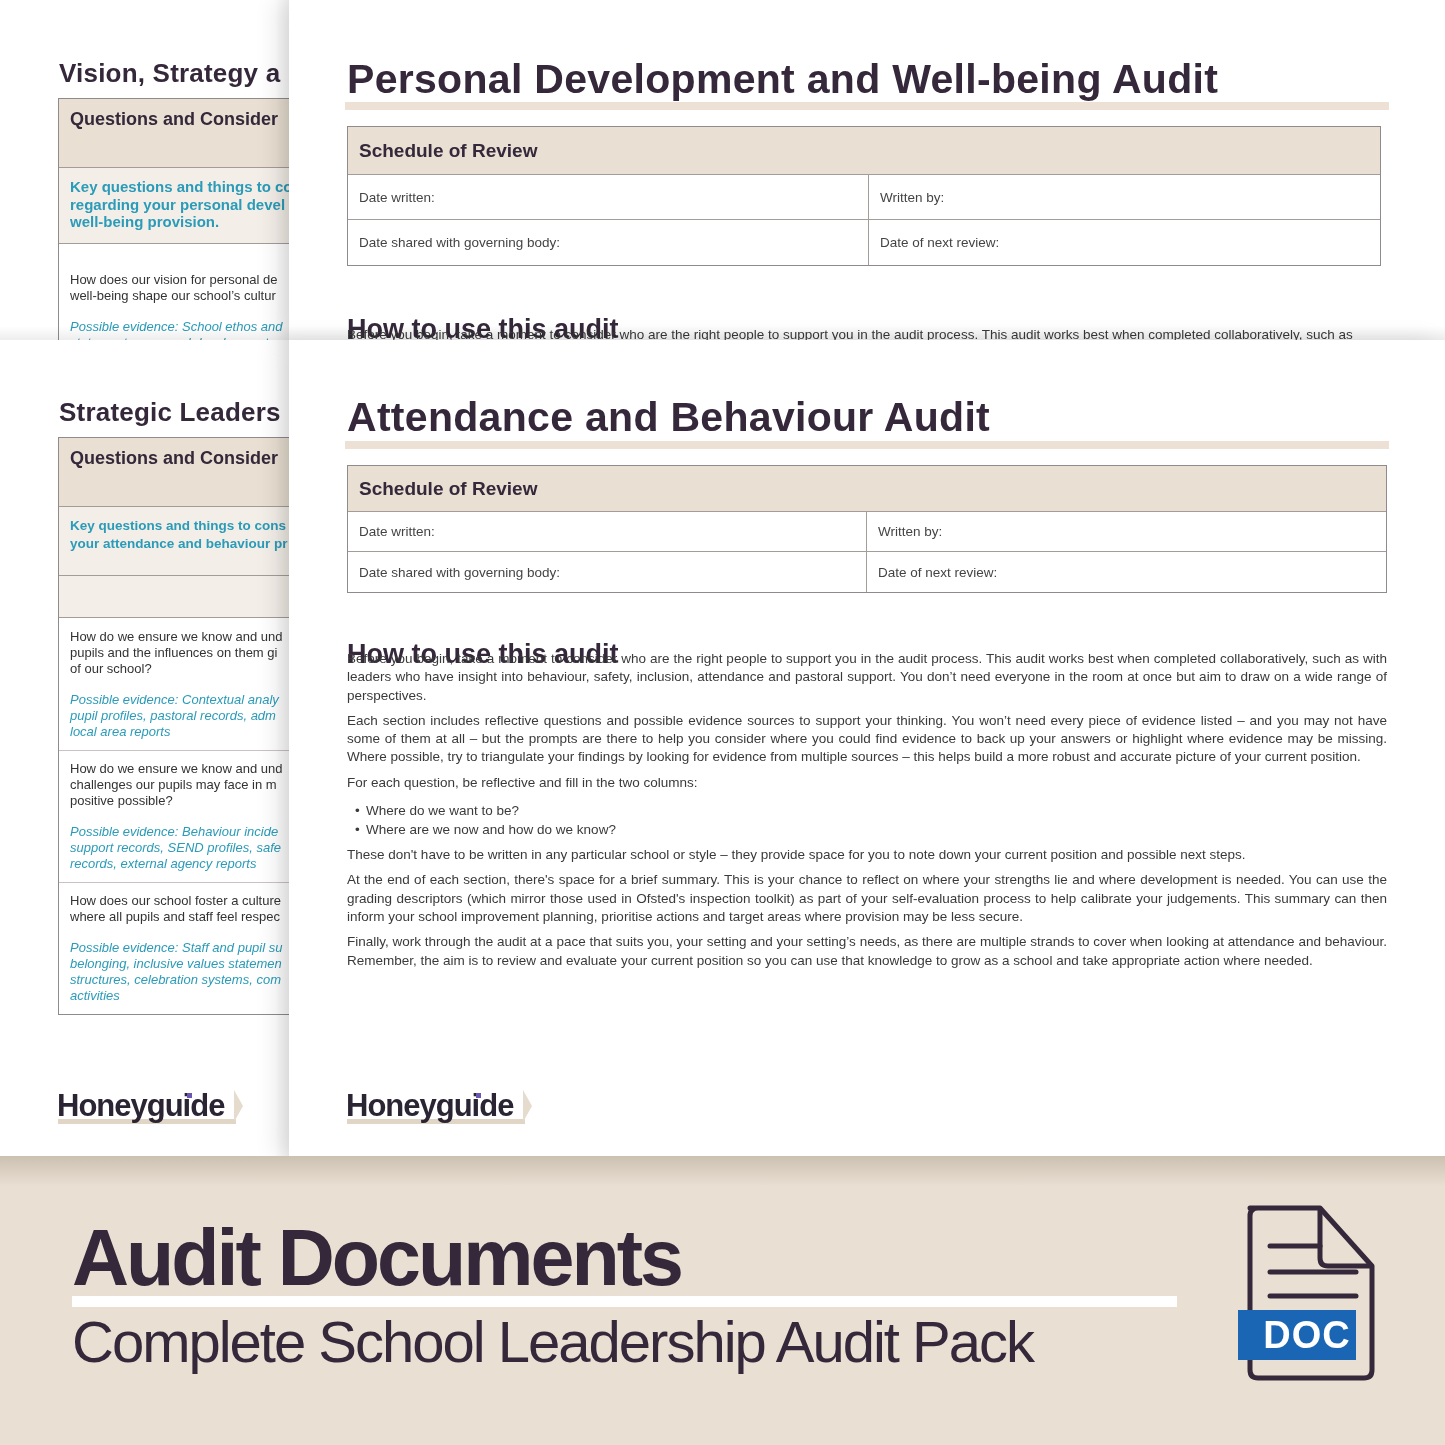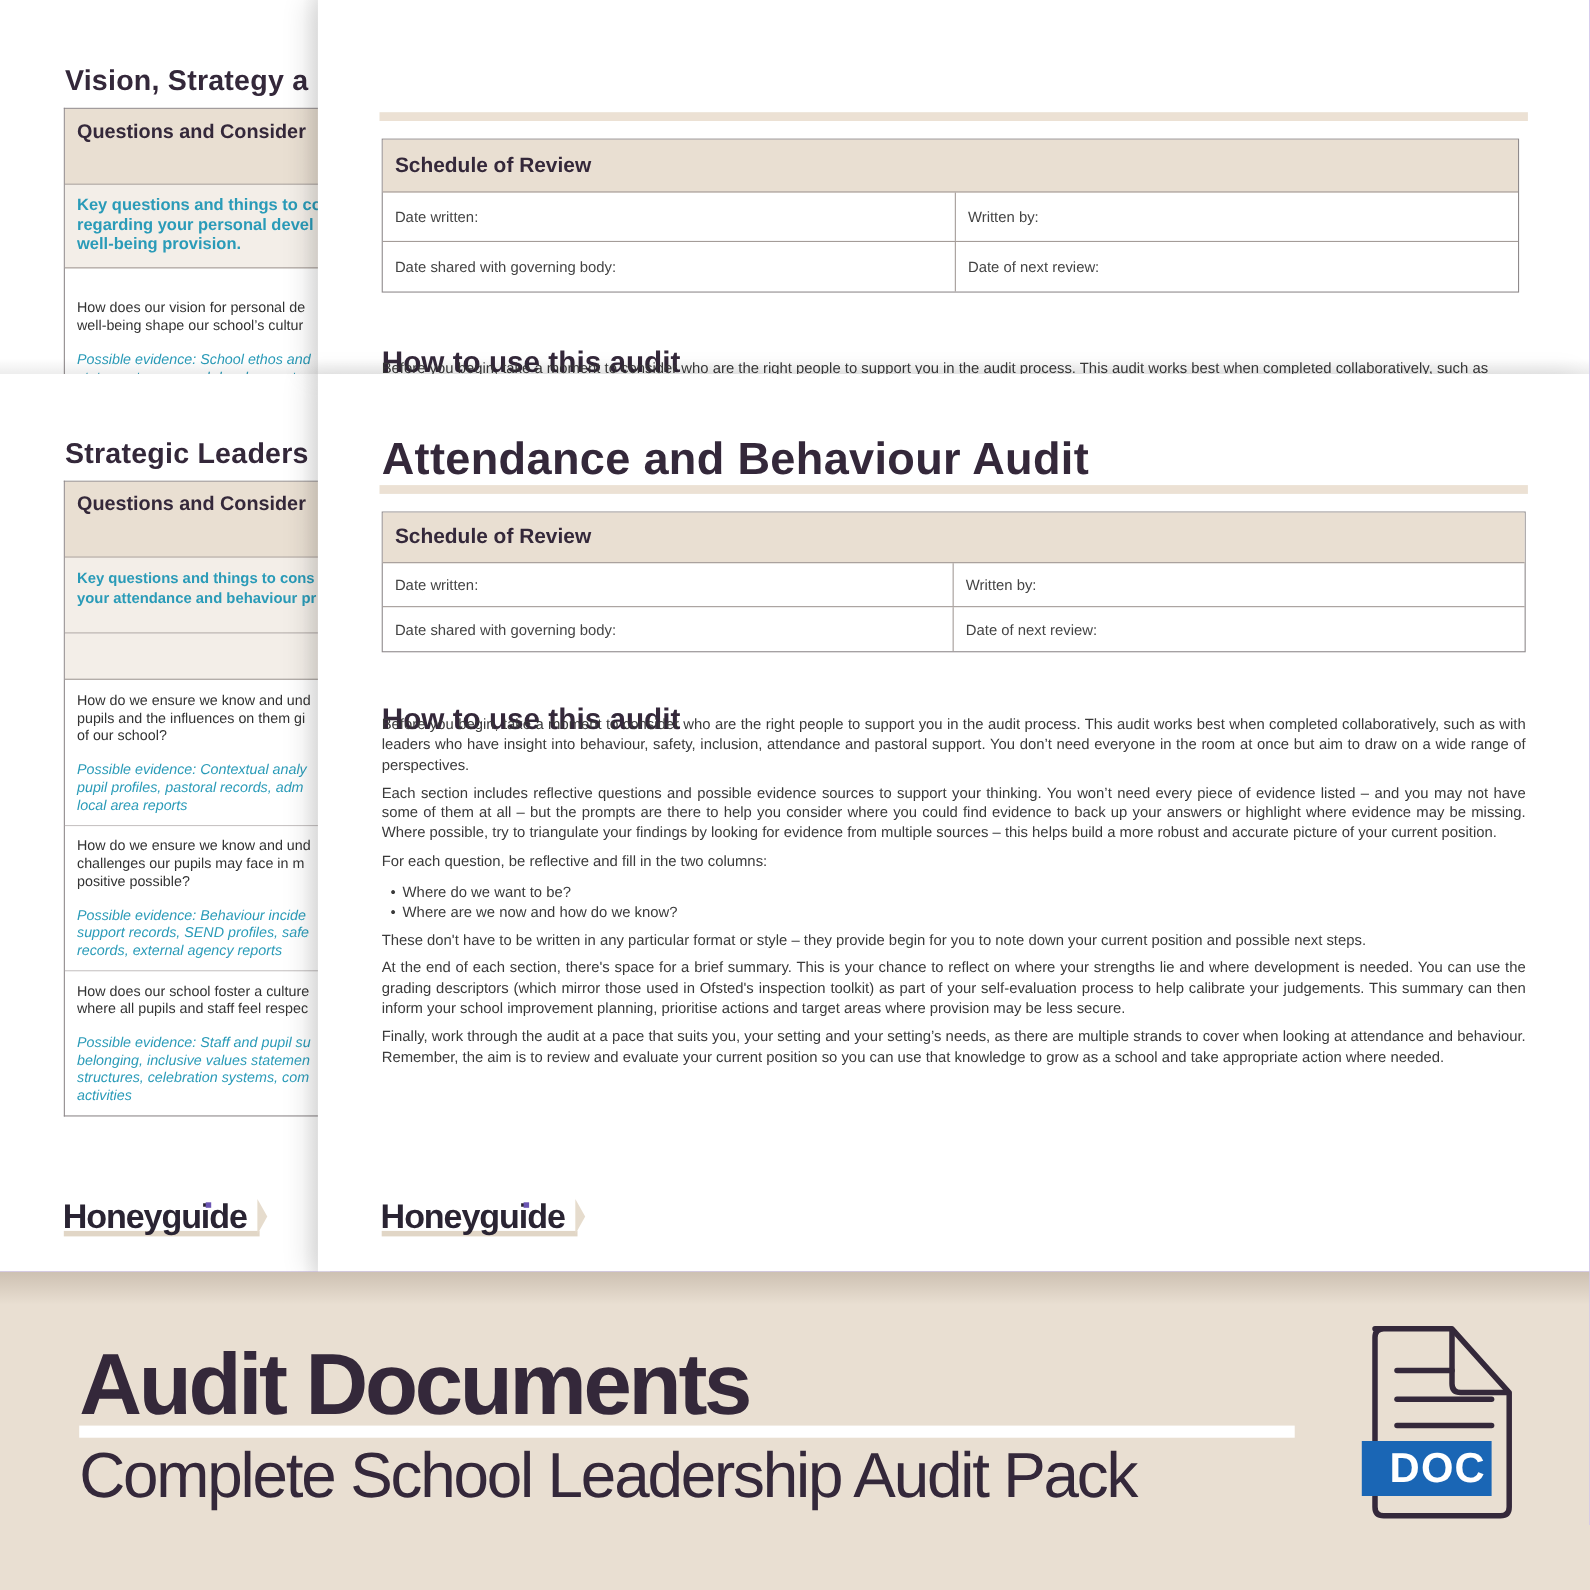--- a/index.html
+++ b/index.html
@@ -3,21 +3,21 @@
   <meta charset="utf-8">
   <style>
     * { box-sizing: border-box; margin: 0; padding: 0; }
     html, body { width: 1445px; height: 1445px; overflow: hidden; }
     body {
       position: relative;
       background: #e9dfd2;
       font-family: "Liberation Sans", sans-serif;
       color: #34283a;
     }
-    .stage { position: absolute; left: 0; top: 0; width: 1445px; height: 1156px; background: #c4b5fd; overflow: hidden; }
+    .stage { position: absolute; left: 0; top: 0; width: 1445px; height: 1156px; background: #7dd3fc; overflow: hidden; }
 
     
     .back-page { position: absolute; left: 0; width: 300px; background: #fff; overflow: hidden; }
     .back-page.top { top: 0; height: 340px; }
     .back-page.bottom { top: 340px; height: 816px; }
     .back-title {
       position: absolute; left: 59px; font-weight: bold; font-size: 26px; color: #34283a; white-space: nowrap; letter-spacing: 0.2px;
     }
     .back-table {
       position: absolute; left: 58px; width: 320px; border: 1.5px solid #8f8a8c; border-right: none; background: #fff;
@@ -147,20 +147,21 @@
       </div>
     </div>
 
     <div class="logo-under" style="left:58px; top:779px; width:178px;"></div>
     <div class="logo-arrow" style="left:234px; top:750px;"></div>
     <div class="logo" style="left:57px; top:748px;">Honeyguide</div>
     <div class="logo-dot" style="left:187px; top:753px;"></div>
   </div>
 
   <div class="front-page top">
+    <div class="fp-title" style="top:56px;">Personal Development and Well-being Audit</div>
     <div class="fp-underline" style="top:102px; width:1044px;"></div>
     <div class="sched" style="top:126px; width:1034px;">
       <div class="sched-head" style="height:48px;">Schedule of Review</div>
       <div class="sched-row" style="height:45px;">
         <div class="sched-cell left" style="width:521px;">Date written:</div>
         <div class="sched-cell" style="flex:1;">Written by:</div>
       </div>
       <div class="sched-row" style="height:45px;">
         <div class="sched-cell left" style="width:521px;">Date shared with governing body:</div>
         <div class="sched-cell" style="flex:1;">Date of next review:</div>
@@ -188,21 +189,21 @@
     </div>
     <div class="how-title" style="top:279px;">How to use this audit</div>
     <div class="body-text" style="top:310px;">
       <p>Before you begin, take a moment to consider who are the right people to support you in the audit process. This audit works best when completed collaboratively, such as with leaders who have insight into behaviour, safety, inclusion, attendance and pastoral support. You don’t need everyone in the room at once but aim to draw on a wide range of perspectives.</p>
       <p>Each section includes reflective questions and possible evidence sources to support your thinking. You won’t need every piece of evidence listed – and you may not have some of them at all – but the prompts are there to help you consider where you could find evidence to back up your answers or highlight where evidence may be missing. Where possible, try to triangulate your findings by looking for evidence from multiple sources – this helps build a more robust and accurate picture of your current position.</p>
       <p style="margin-bottom:0;">For each question, be reflective and fill in the two columns:</p>
       <ul>
         <li>Where do we want to be?</li>
         <li>Where are we now and how do we know?</li>
       </ul>
-      <p>These don't have to be written in any particular format or style – they provide begin for you to note down your current position and possible next steps.</p>
+      <p>These don't have to be written in any particular school or style – they provide space for you to note down your current position and possible next steps.</p>
       <p>At the end of each section, there's space for a brief summary. This is your chance to reflect on where your strengths lie and where development is needed. You can use the grading descriptors (which mirror those used in Ofsted's inspection toolkit) as part of your self-evaluation process to help calibrate your judgements. This summary can then inform your school improvement planning, prioritise actions and target areas where provision may be less secure.</p>
       <p>Finally, work through the audit at a pace that suits you, your setting and your setting’s needs, as there are multiple strands to cover when looking at attendance and behaviour. Remember, the aim is to review and evaluate your current position so you can use that knowledge to grow as a school and take appropriate action where needed.</p>
     </div>
 
     <div class="logo-under" style="left:58px; top:779px; width:178px;"></div>
     <div class="logo-arrow" style="left:234px; top:750px;"></div>
     <div class="logo" style="left:57px; top:748px;">Honeyguide</div>
     <div class="logo-dot" style="left:187px; top:753px;"></div>
   </div>
 

